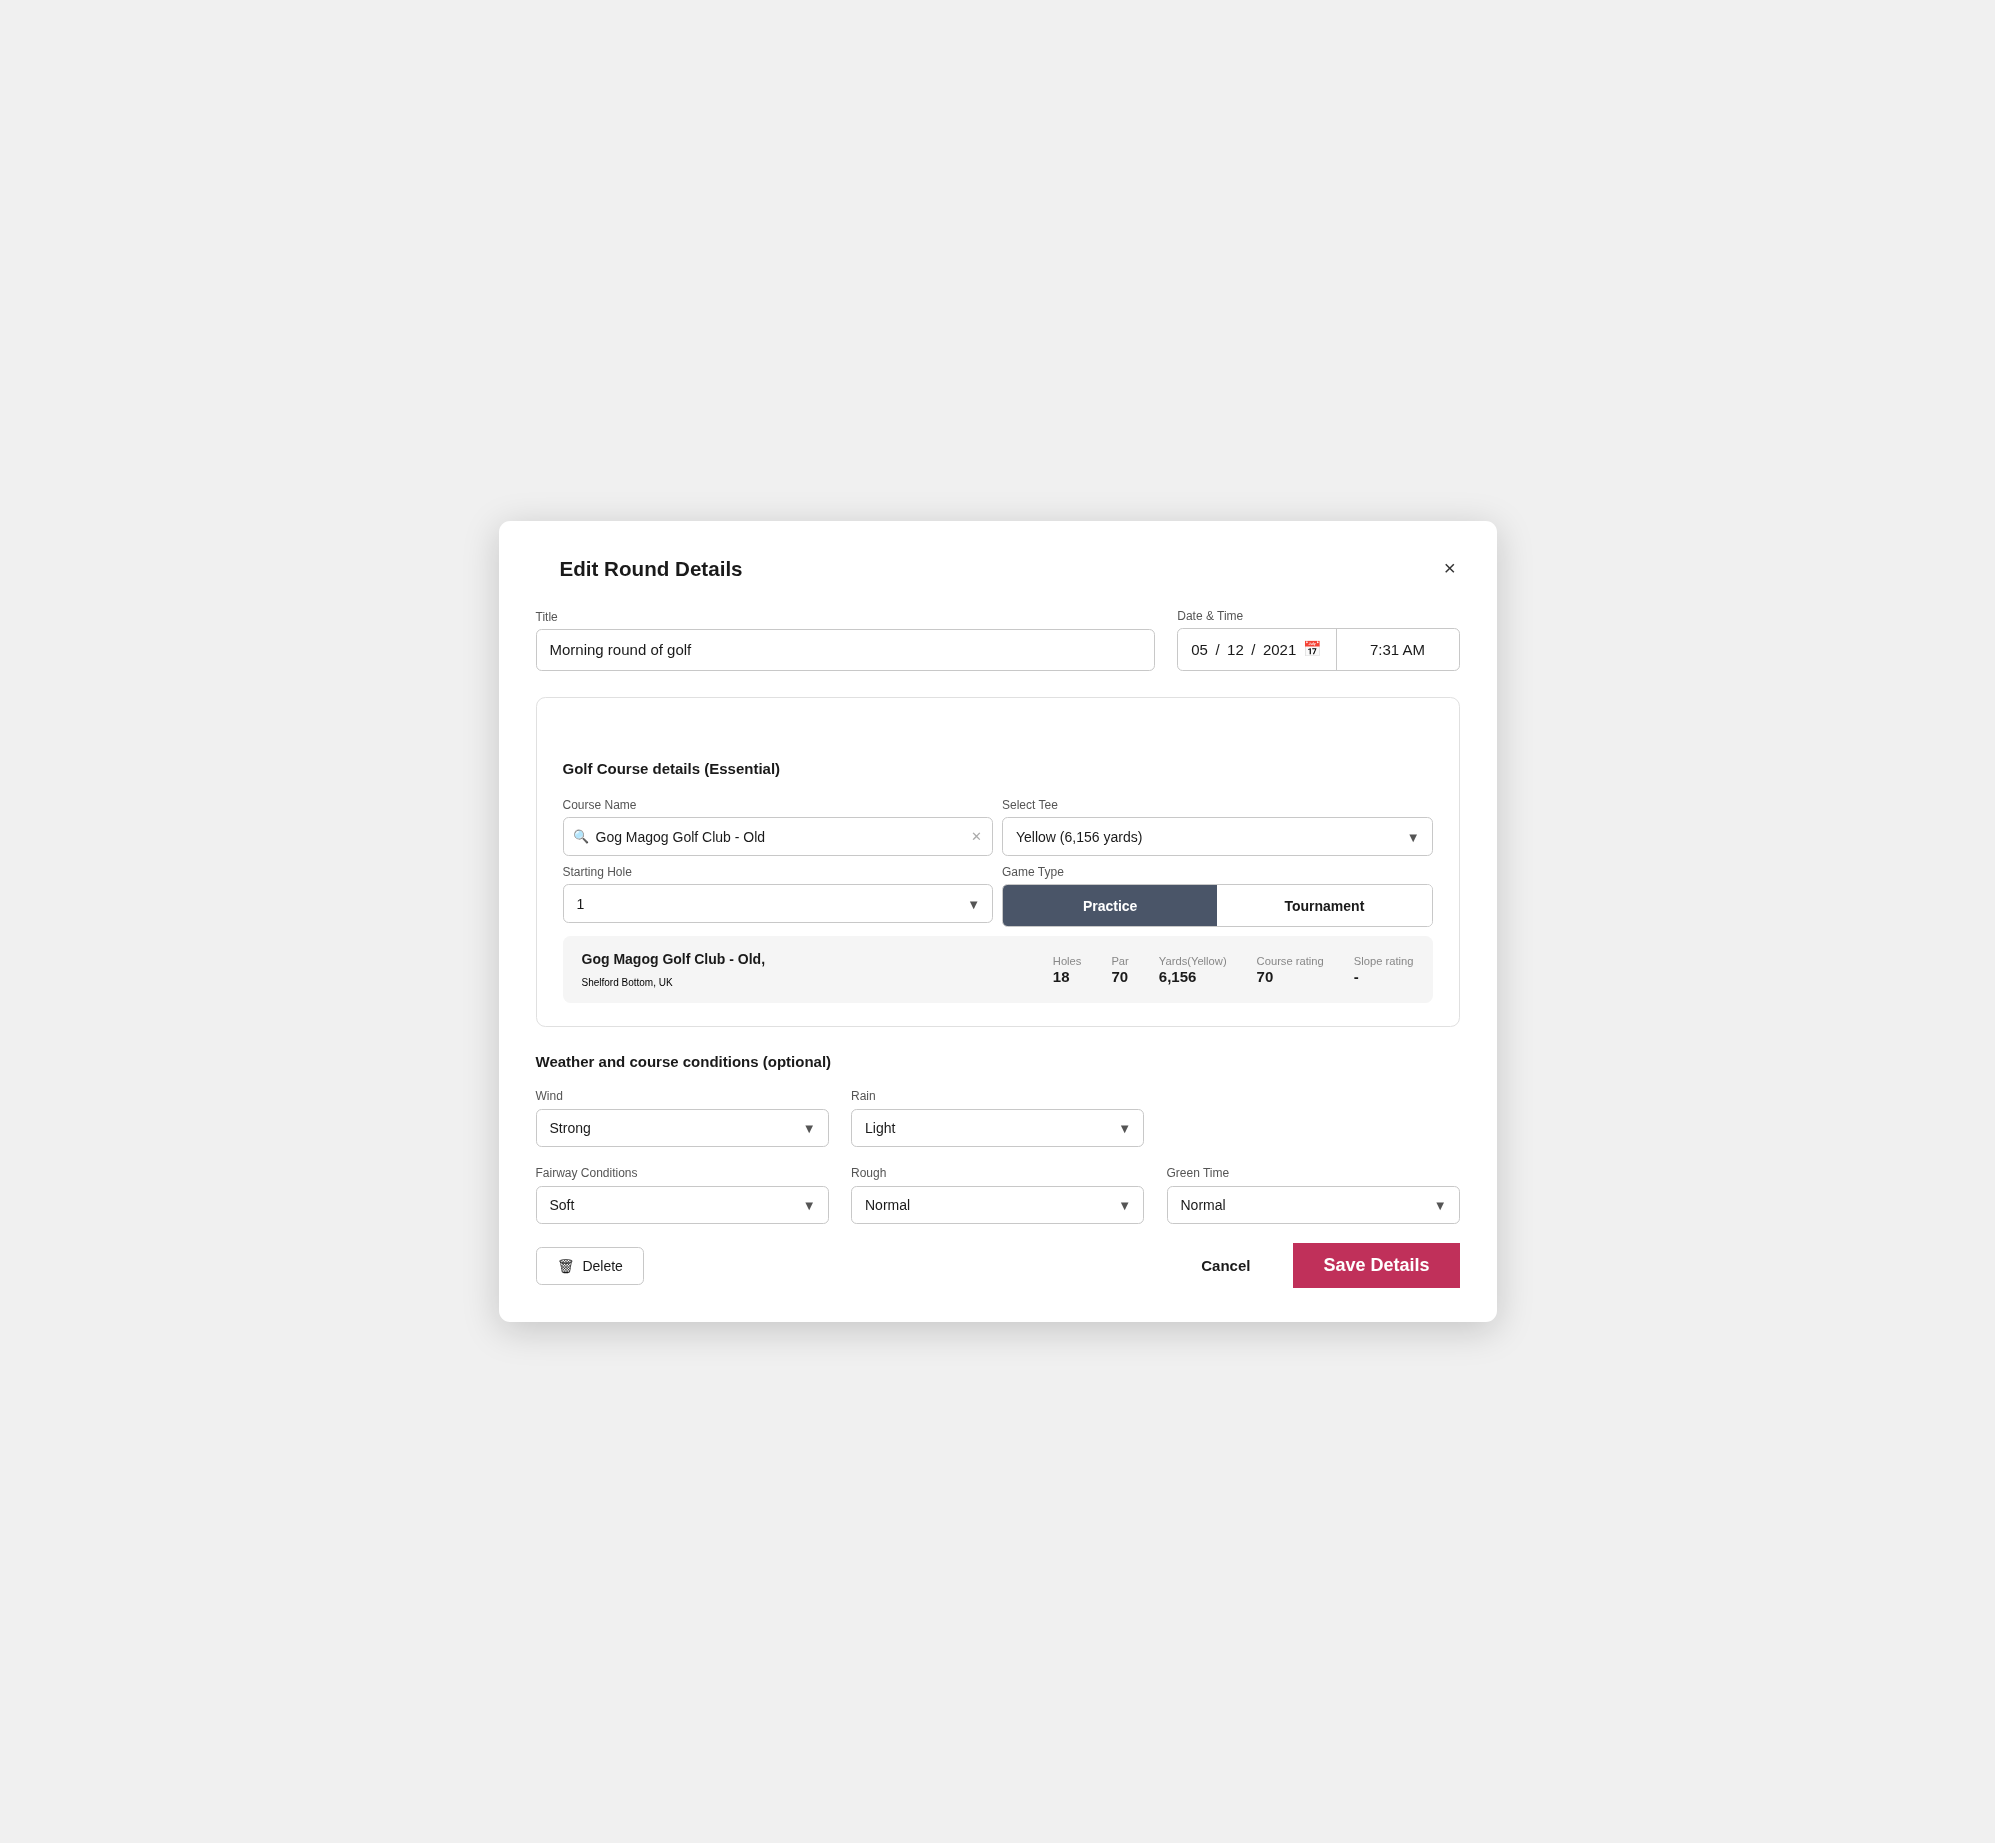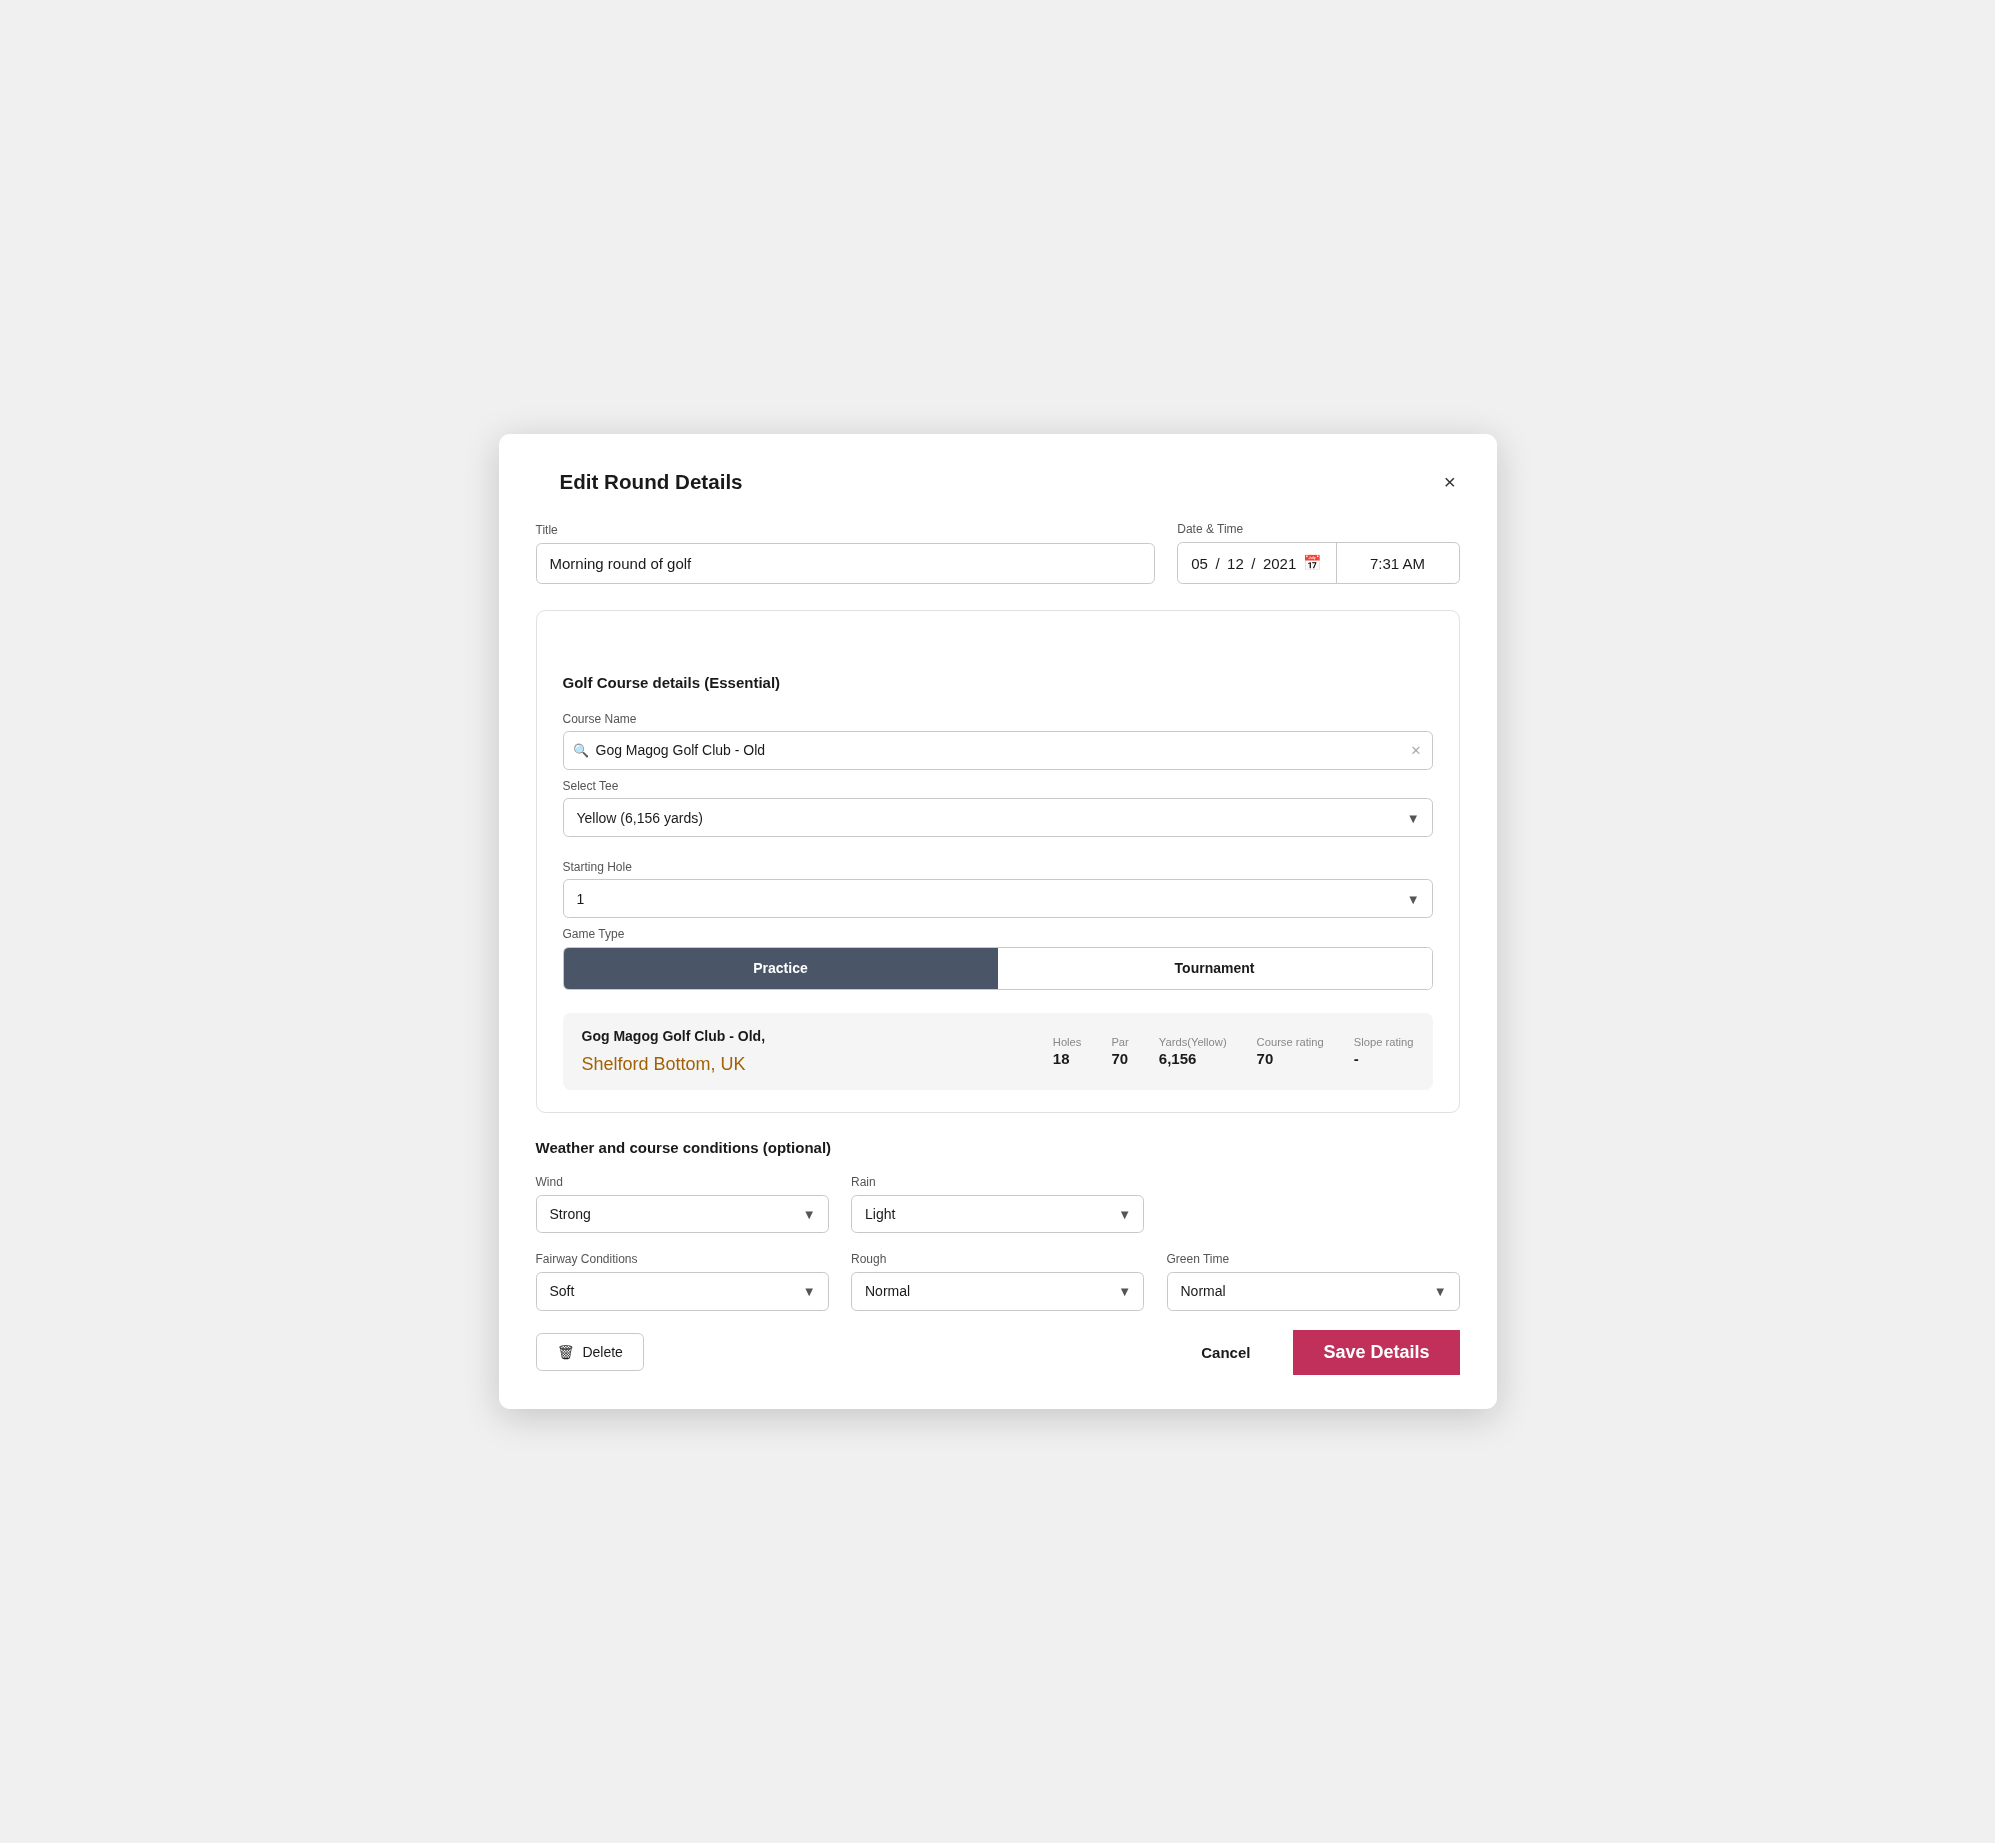--- a/index.html
+++ b/index.html
@@ -108,22 +108,21 @@
     .section-title {
       font-size: 15px;
       font-weight: 700;
       color: #1a1a1a;
       margin-bottom: 20.6px;
       margin-top: 40px;
     }
     .two-col {
       display: flex;
       gap: 9px;
-      margin-bottom: 23px;
-      flex-direction: column;
+      margin-bottom: 9px;
     }
     .two-col .field-group {
       flex: 1;
     }
     .course-search-wrapper {
       position: relative;
       display: flex;
       align-items: center;
     }
     .search-icon {
@@ -205,22 +204,22 @@
     }
     .course-info-main {
       flex: 1;
     }
     .course-info-name {
       font-size: 14px;
       font-weight: 700;
       color: #1a1a1a;
     }
     .course-info-location {
-      font-size: 18px;
-      color: #a16207;
+      font-size: 10px;
+      color: #000000;
       margin-top: 10px;
     }
     .course-stats {
       display: flex;
       gap: 30px;
     }
     .stat-item {
       display: flex;
       flex-direction: column;
       align-items: flex-start;

